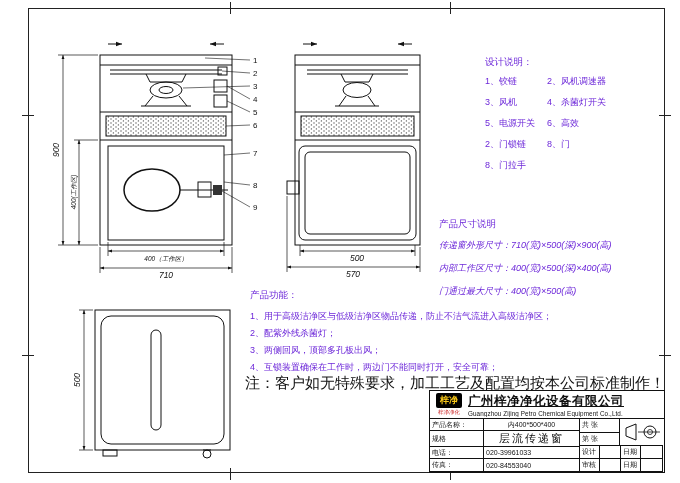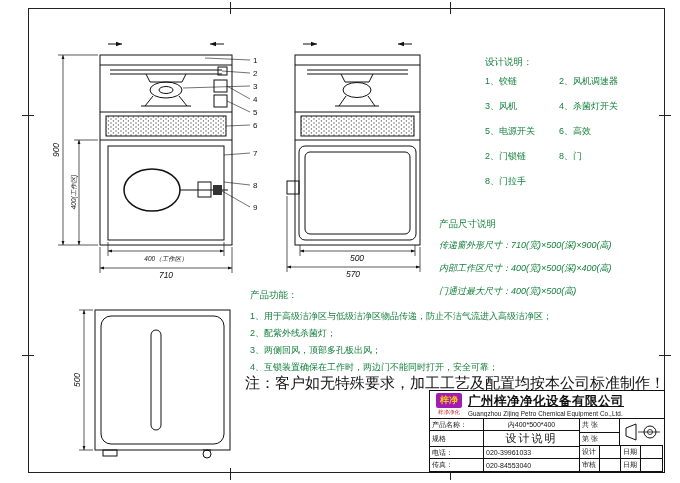--- a/index.html
+++ b/index.html
@@ -10,32 +10,32 @@
   .tick { position:absolute; background:#222; }
   .tick.v { width:1px; height:12px; }
   .tick.h { width:12px; height:1px; }
 
   svg.view { position:absolute; overflow:visible; }
   svg text { font-family:"Liberation Sans", sans-serif; fill:#111; }
   .dim { font-size:8.5px; font-style:italic; }
   .dim-sm { font-size:6.5px; font-style:italic; }
   .callout-num text { font-size:8px; }
 
-  .notes { position:absolute; color:#15803d; }
+  .notes { position:absolute; color:#6d28d9; }
   .notes .ttl { font-size:9.5px; margin-bottom:6px; white-space:nowrap; }
   .notes .line { font-size:9px; line-height:17px; white-space:nowrap; }
   .notes.italic .line { font-style:italic;margin-top:6px; }
-  .dn-grid { display:grid; grid-template-columns:62px 110px; row-gap:8px; font-size:9px;gap:12px; }
+  .dn-grid { display:grid; grid-template-columns:62px 110px; row-gap:8px; font-size:9px; }
   .dn-grid span { white-space:nowrap; }
   .note-line { position:absolute; font-size:15px; white-space:nowrap; color:#111; }
 
   .title-block { position:absolute; left:429px; top:390px; width:236px; height:83px; border:1px solid #111; background:#fff; }
   .tb-header { height:28px; border-bottom:1px solid #111; display:flex; align-items:center; }
   .tb-logo { width:38px; display:flex; flex-direction:column; align-items:center; justify-content:center; }
-  .logo-box { width:26px; height:15px; background:#a21caf; border-radius:2px; color:#f5c518; font-size:9px; font-weight:bold; display:flex; align-items:center; justify-content:center; line-height:1; }
+  .logo-box { width:26px; height:15px; background:#000000; border-radius:2px; color:#f5c518; font-size:9px; font-weight:bold; display:flex; align-items:center; justify-content:center; line-height:1; }
   .logo-caption { font-size:5.5px; color:#cc2222; margin-top:1px; white-space:nowrap; }
   .tb-company { flex:1; overflow:hidden; }
   .company-cn { font-size:12.5px; font-weight:bold; letter-spacing:0.5px; white-space:nowrap;text-decoration:underline; }
   .company-en { font-size:6.3px; letter-spacing:0.1px; white-space:nowrap; }
   .tb-body { display:flex; height:53px; }
   .tb-left { width:150px; display:grid; grid-template-columns:54px 96px; grid-template-rows:12px 16px 12px 13px; }
   .tb-right { width:84px; display:flex; flex-wrap:wrap; }
   .cell { border-right:1px solid #111; border-bottom:1px solid #111; font-size:7px; display:flex; align-items:center; padding:0 2px; overflow:hidden; white-space:nowrap; }
   .cell.center { justify-content:center; }
   .cell.big { font-size:11px; justify-content:center; letter-spacing:2px; }
@@ -252,21 +252,21 @@
       <div class="tb-company">
         <div class="company-cn">广州梓净净化设备有限公司</div>
         <div class="company-en">Guangzhou Zijing Petro Chemical Equipment Co.,Ltd.</div>
       </div>
     </div>
     <div class="tb-body">
       <div class="tb-left">
         <div class="cell">产品名称：</div>
         <div class="cell center">内400*500*400</div>
         <div class="cell">规格</div>
-        <div class="cell big">设计说明</div>
+        <div class="cell big">层流传递窗</div>
         <div class="cell">电话：</div>
         <div class="cell">020-39961033</div>
         <div class="cell">传真：</div>
         <div class="cell">020-84553040</div>
       </div>
       <div class="tb-right">
         <div class="pages">
           <div class="cell">共  张</div>
           <div class="cell">第  张</div>
         </div>

